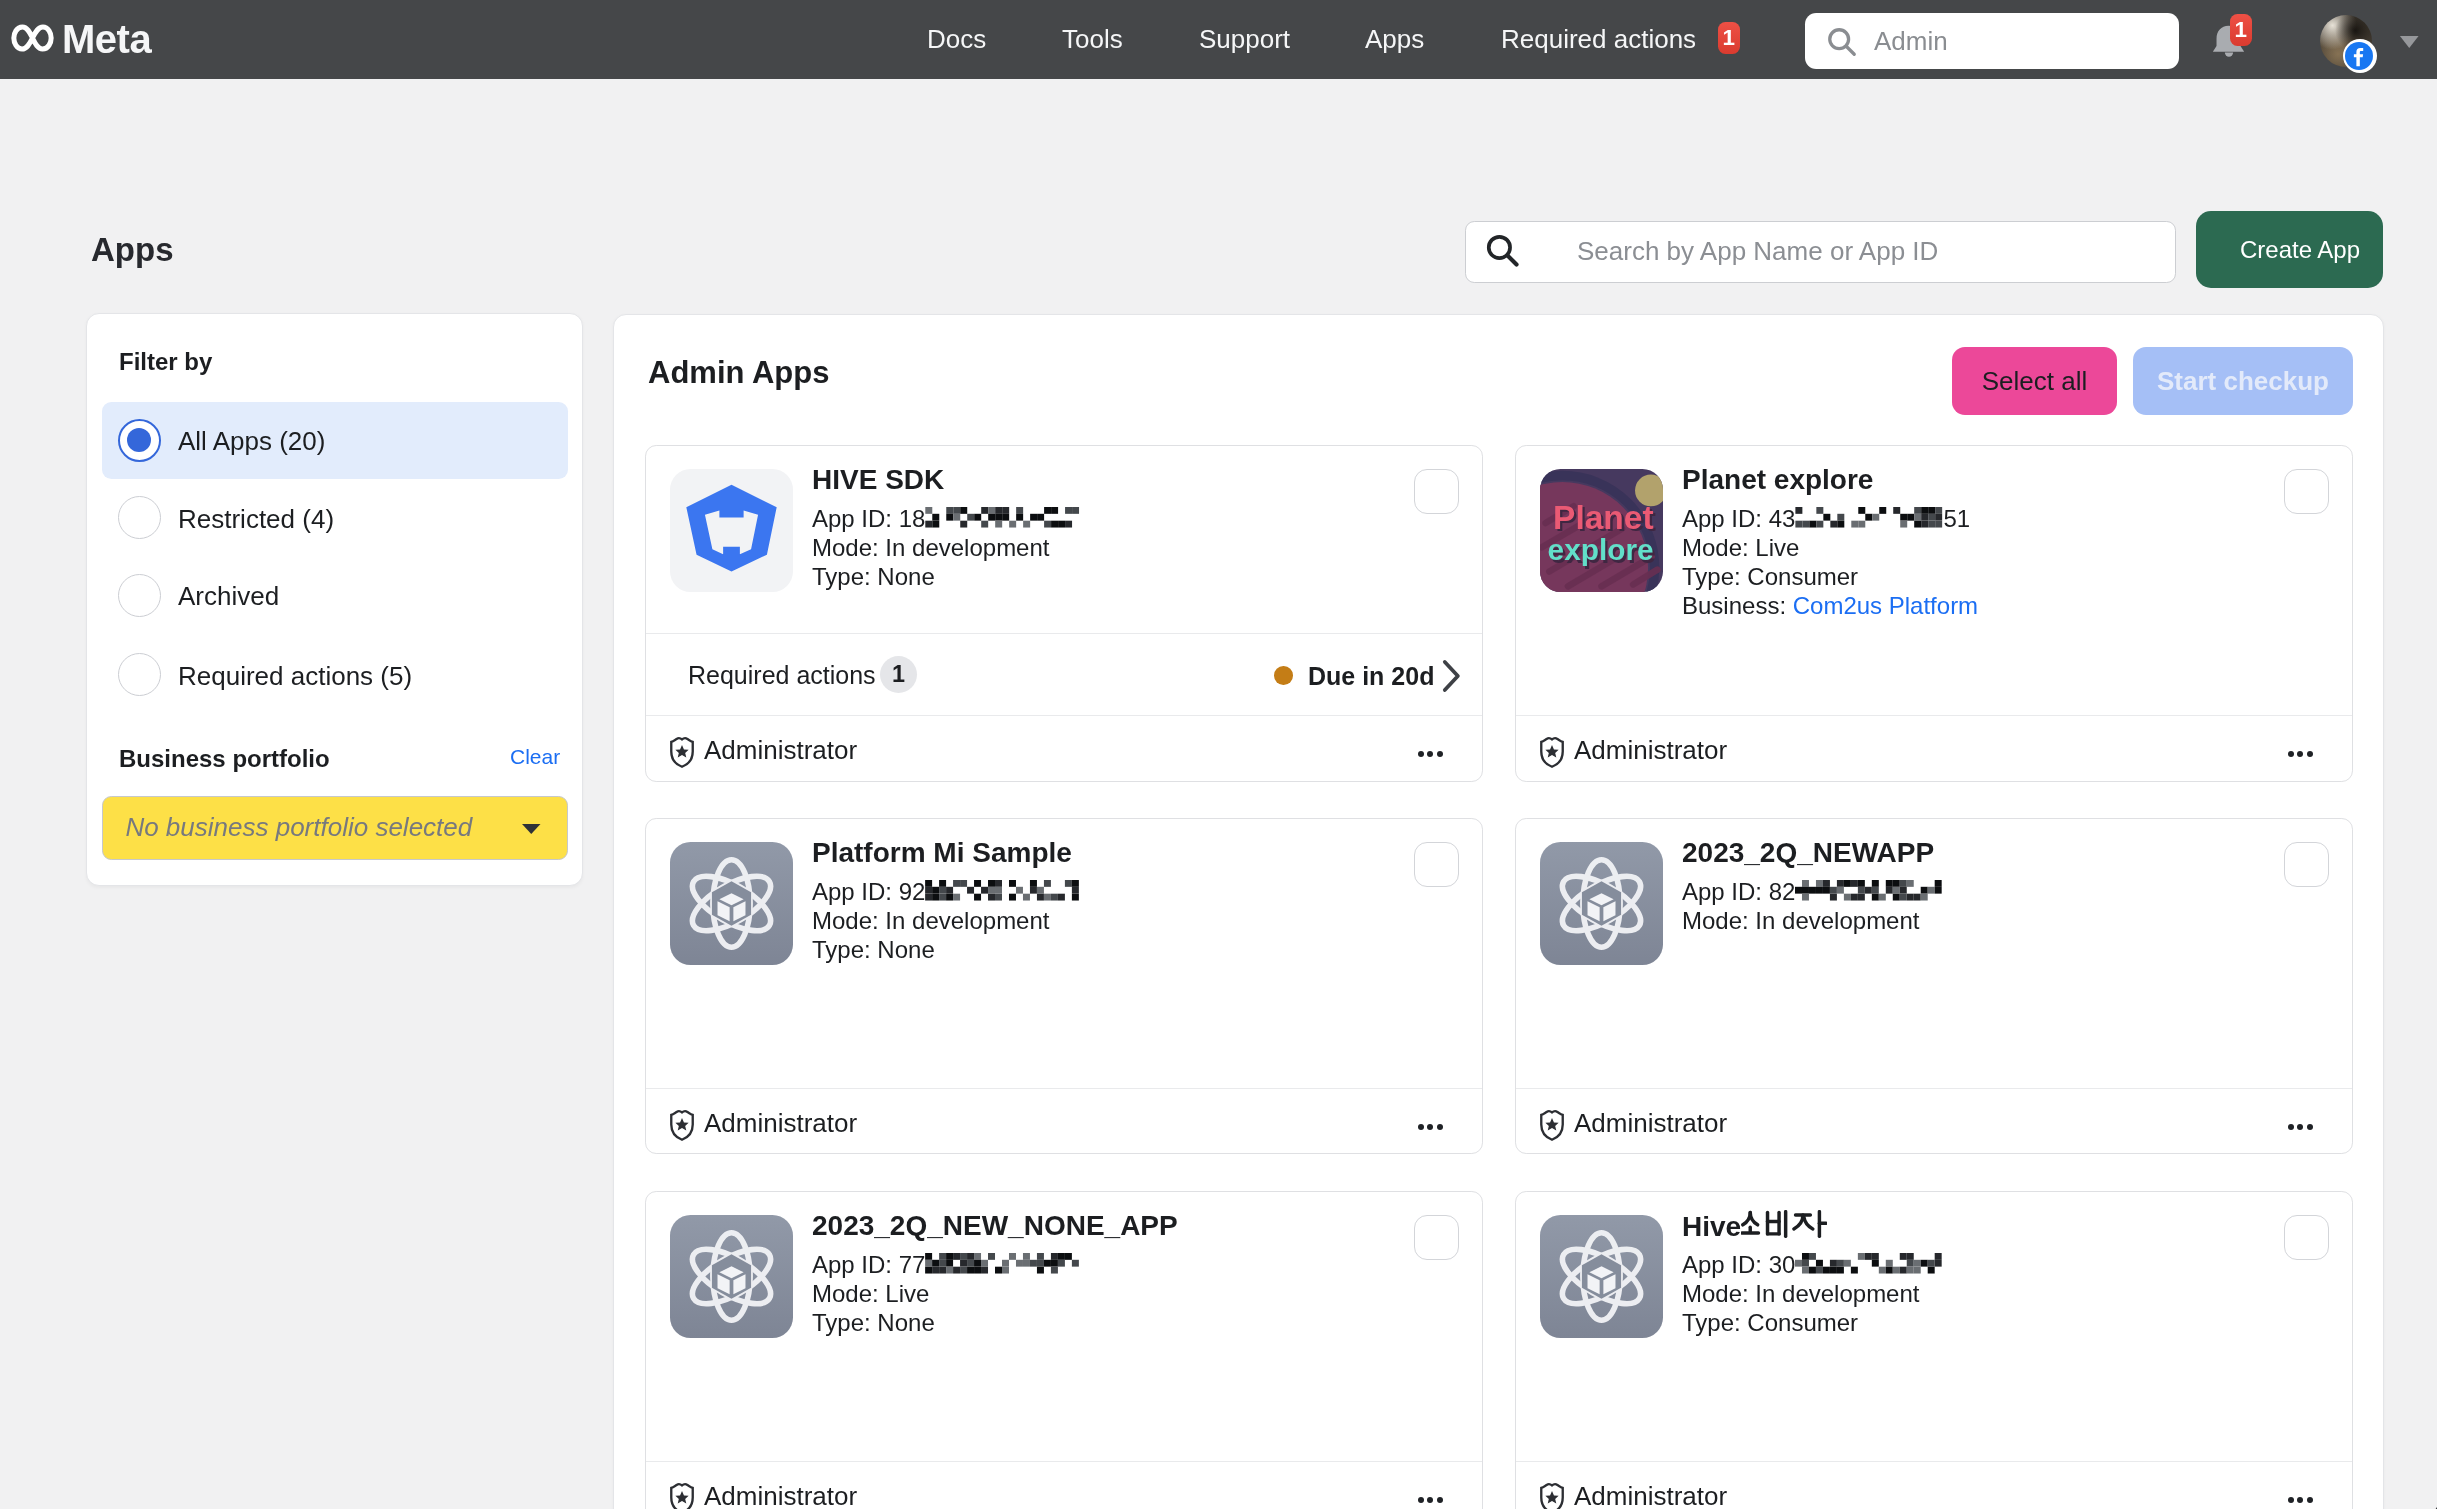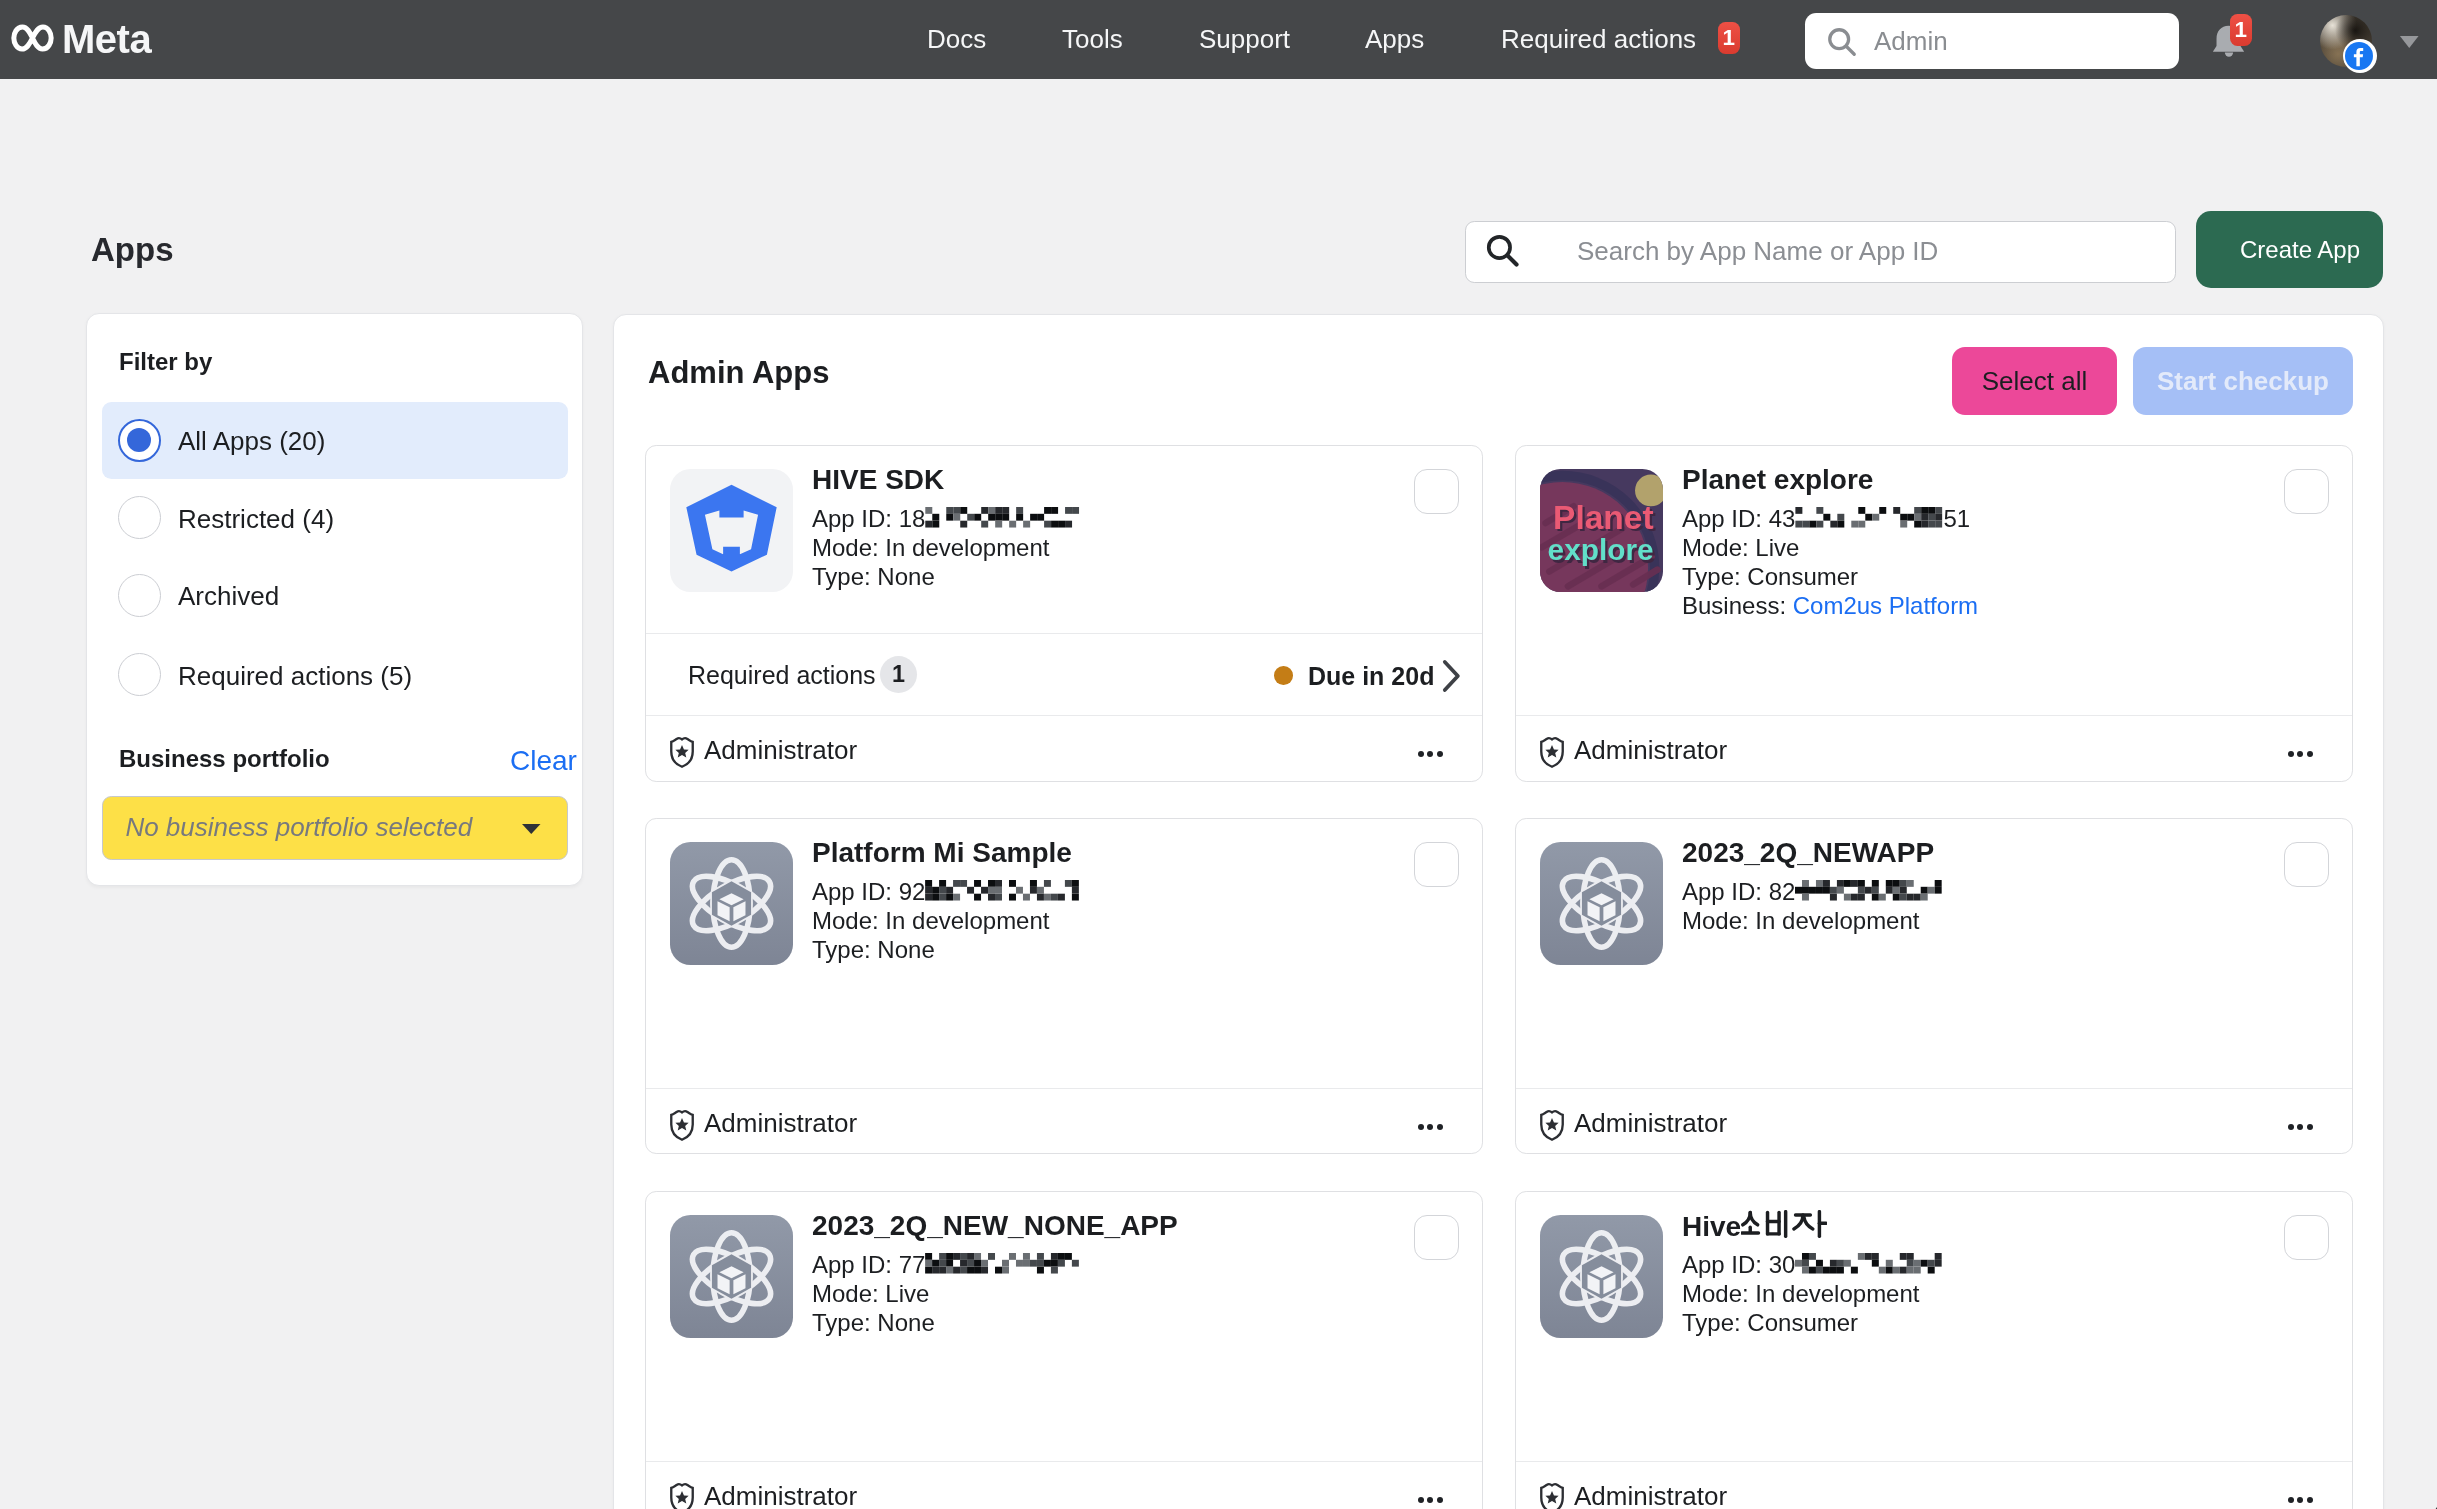--- a/index.html
+++ b/index.html
@@ -22,21 +22,21 @@
 
 
 .sidebar { position:absolute; left:86px; top:313px; width:497px; height:573px; background:#fff; border:0.9px solid #e4e5e8; border-radius:13px; box-shadow:0 1.9px 3.7px rgba(0,0,0,.04); }
 .sidebar .ftitle { position:absolute; left:32px; top:334px; font-size:24px; font-weight:bold; color:#1c1e21; }
 .hl { position:absolute; left:15px; top:88px; width:466px; height:77px; background:#e2ecfc; border-radius:9.3px; }
 .radio { position:absolute; width:43px; height:43px; border-radius:50%; background:#fff; border:1.9px solid #ccced3; }
 .radio.sel { border:2.8px solid #3467da; }
 .radio.sel::after { content:""; position:absolute; left:6.5px; top:6.5px; width:24px; height:24px; border-radius:50%; background:#3467da; }
 .rlabel { position:absolute; left:91px; font-size:26px; color:#1c1e21; white-space:nowrap; }
 .bp { position:absolute; left:32px; font-size:24px; font-weight:bold; color:#1c1e21; }
-.clear { position:absolute; font-size:28px; color:#1b6ef3; }
+.clear { position:absolute; font-size:21px; color:#1b6ef3; }
 .dd { position:absolute; left:15px; top:482px; width:466px; height:64px; border:1.9px solid #c6c8cc; border-radius:9.3px; background:#fde047;font-style:italic; }
 .dd span { position:absolute; left:22.4px; line-height:60px; font-size:26px; color:#77797e; }
 
 
 .panel { position:absolute; left:613px; top:314px; width:1771px; height:1289px; background:#fff; border:0.9px solid #e4e5e8; border-radius:13px; box-shadow:0 1.9px 3.7px rgba(0,0,0,.04); }
 .panel h2 { position:absolute; left:34px; top:40px; font-size:31px; color:#1c1e21; }
 .selectall { position:absolute; left:1338px; top:32px; width:165px; height:68px; background:#ec4899; border-radius:13px; font-size:26px; color:#1c1e21; text-align:center; line-height:68px; }
 .startchk { position:absolute; left:1519px; top:32px; width:220px; height:68px; background:#a5bff6; border-radius:13px; font-size:26px; font-weight:bold; color:#e3eafa; text-align:center; line-height:68px; }
 
 

